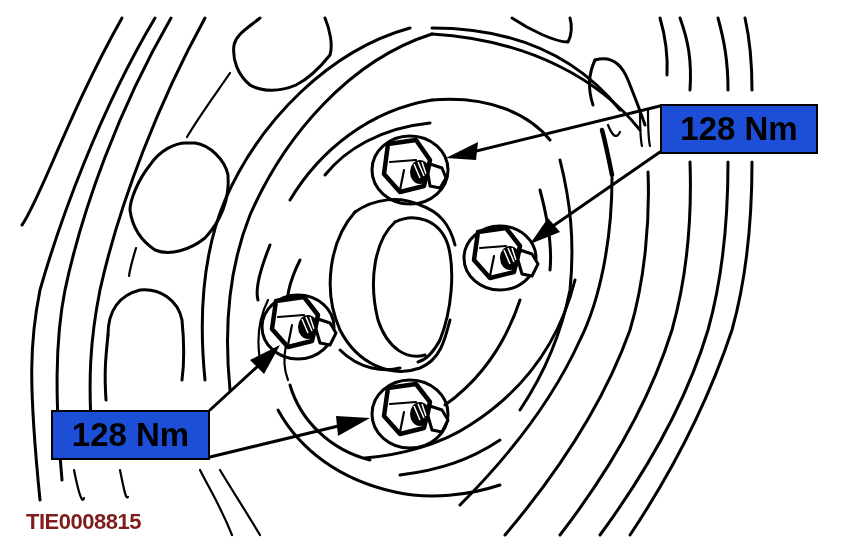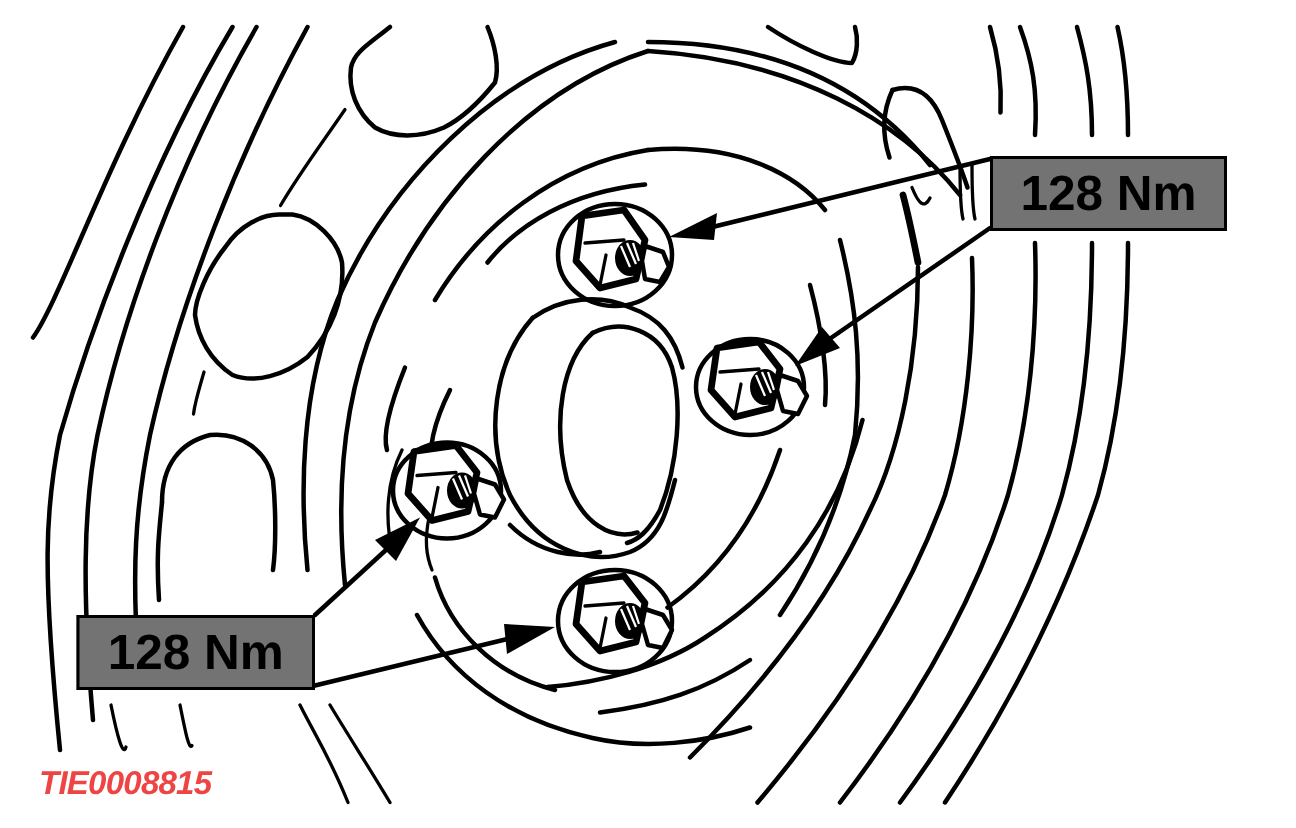--- a/index.html
+++ b/index.html
@@ -18,21 +18,21 @@
       position: absolute;
       left: 0;
       top: 0;
       width: 864px;
       height: 552px;
     }
     .callout-box {
       position: absolute;
       box-sizing: border-box;
       border: 2.5px solid #000;
-      background: #737373;
+      background: #1d4ed8;
       display: flex;
       align-items: center;
       justify-content: center;
       font-weight: bold;
       font-size: 33px;
       color: #000;
       letter-spacing: 0px;
     }
     #callout-top {
       left: 660px;
@@ -45,23 +45,22 @@
       top: 410px;
       width: 159px;
       height: 50px;
     }
     #figure-id {
       position: absolute;
       left: 26px;
       top: 509px;
       font-size: 22px;
       font-weight: bold;
-      color: #ef4444;
+      color: #7f1d1d;
       letter-spacing: -0.5px;
-      font-style: italic;
     }
     svg .ln { fill: none; stroke: #000; stroke-width: 3; stroke-linecap: round; stroke-linejoin: round; }
     svg .thin { fill: none; stroke: #000; stroke-width: 2.2; stroke-linecap: round; }
     svg .thick { fill: none; stroke: #000; stroke-width: 4.5; stroke-linecap: round; stroke-linejoin: round; }
     svg .arrowhead { fill: #000; stroke: none; }
     svg .nutfill { fill: #fff; }
     svg .thread { fill: #000; }
   </style>
 </head>
 <body>

